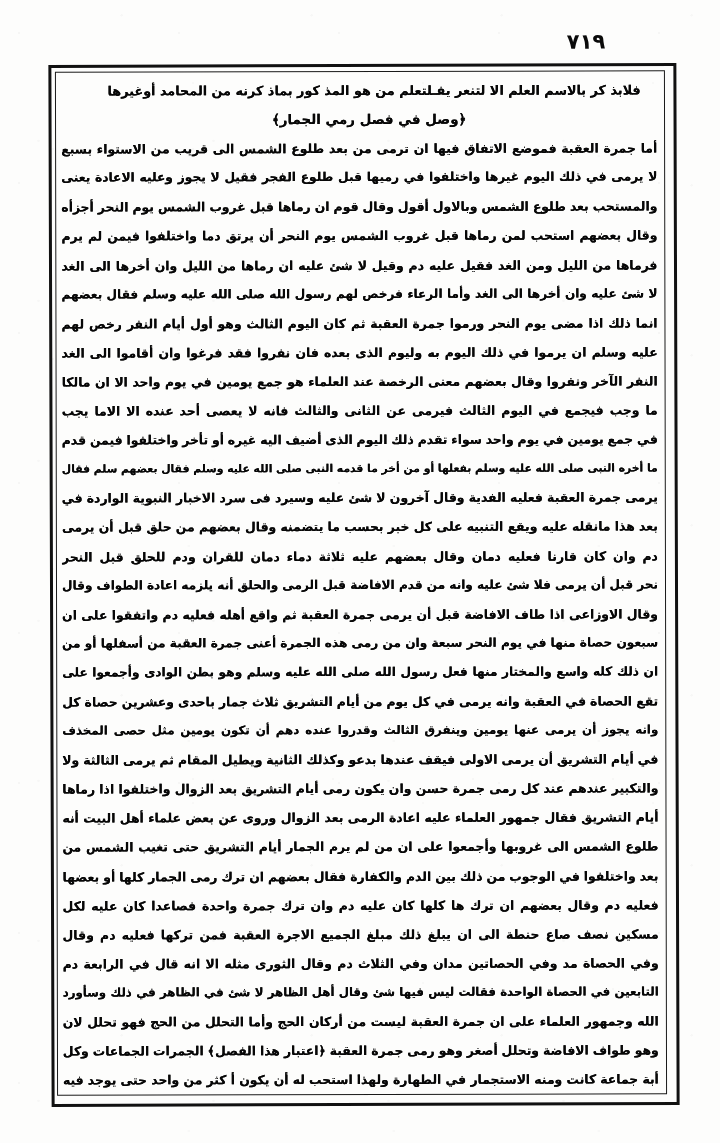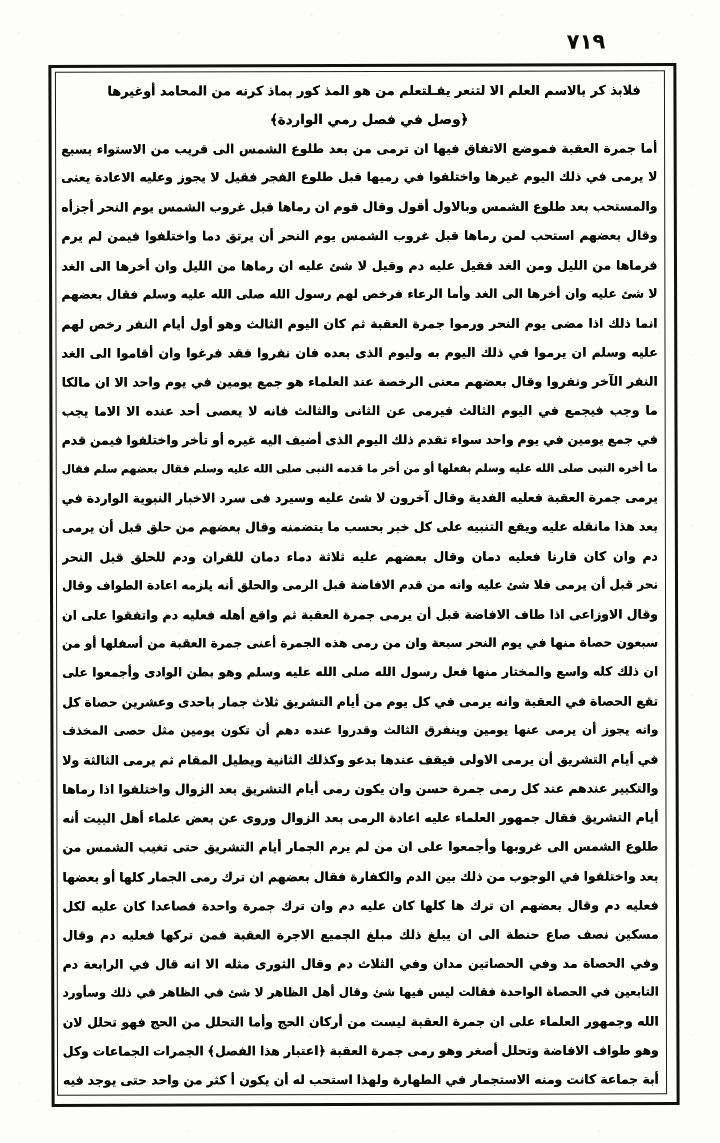--- a/index.html
+++ b/index.html
@@ -166,21 +166,21 @@
   <div class="frame-outer"></div>
   <div class="frame-inner"></div>
 
   <div class="textblock">
 
     <div class="line head headline-1">
       <span>فلابذ كر بالاسم العلم الا لتنعر يفـلتعلم من هو المذ كور بماذ كرنه من المحامد أوغيرها</span>
     </div>
 
     <div class="line head headline-2">
-      <span>﴿وصل في فصل رمي الواردة﴾</span>
+      <span>﴿وصل في فصل رمي الجمار﴾</span>
     </div>
 
     <div id="body-lines">
         <div class="line body">
           <span>أما جمرة العقبة فموضع الاتفاق فيها ان ترمى من بعد طلوع الشمس الى قريب من الاستواء بسبع حصيات يوم النحر</span>
         </div>
         <div class="line body">
           <span style="font-size: 12.27px;">لا يرمى في ذلك اليوم غيرها واختلفوا في رميها قبل طلوع الفجر فقيل لا يجوز وعليه الاعادة يعنى اعادة الرمى وقيل يجوز</span>
         </div>
         <div class="line body">

